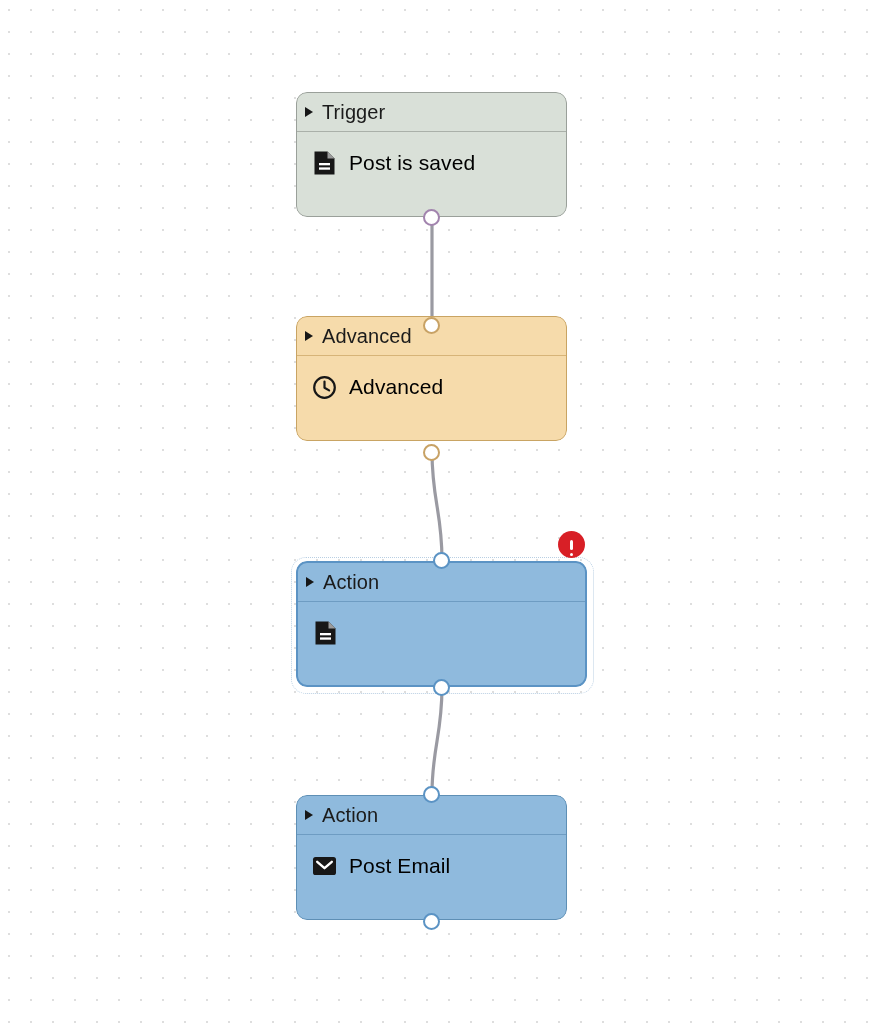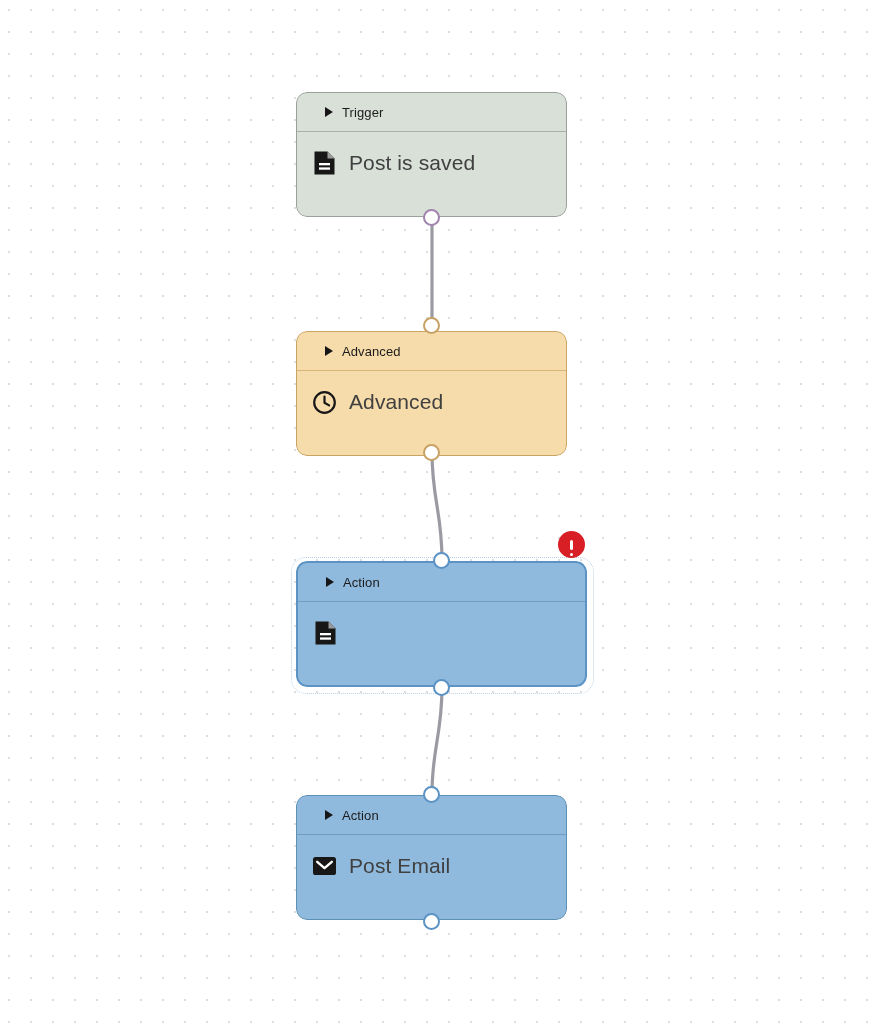--- a/index.html
+++ b/index.html
@@ -51,22 +51,22 @@
     border-radius: 11px;
     overflow: hidden;
     height: 100%;
     box-sizing: border-box;
   }
 
   .node-header {
     height: 38px;
     display: flex;
     align-items: center;
-    padding-left: 28px;
-    font-size: 13px;
+    padding-left: 8px;
+    font-size: 20px;
     color: #1b1b1b;
     letter-spacing: 0.1px;
   }
   .disclosure {
     width: 0; height: 0;
     border-left: 8px solid #161616;
     border-top: 5.5px solid transparent;
     border-bottom: 5.5px solid transparent;
     margin-right: 9px;
     flex: 0 0 auto;
@@ -86,21 +86,21 @@
     width: 26px;
     height: 26px;
     flex: 0 0 auto;
     margin-right: 12px;
     display: flex;
     align-items: center;
     justify-content: center;
   }
   .node-title {
     font-size: 21px;
-    color: #404040;
+    color: #000000;
     letter-spacing: 0.1px;
     white-space: nowrap;
   }
 
   
   .n-trigger  .node-inner { background: #d9e0d8; border: 1px solid #9aa09a; }
   .n-trigger  .node-divider { background: #aab0a9; }
 
   .n-advanced .node-inner { background: #f6dbab; border: 1px solid #c9a463; }
   .n-advanced .node-divider { background: #d7b478; }
@@ -188,21 +188,21 @@
             <rect x="6" y="17.4" width="11" height="2.3" fill="#ffffff"></rect>
           </svg>
         </span>
         <span class="node-title">Post is saved</span>
       </div>
     </div>
 
   </div>
   <div class="port port-trigger" style="left:423px; top:209px;"></div>
 
-  <div class="node n-advanced" style="left:296px; top:331px; width:271px; height:125px;">
+  <div class="node n-advanced" style="left:296px; top:316px; width:271px; height:125px;">
     <div class="node-inner">
       <div class="node-header">
         <span class="disclosure"></span>
         <span>Advanced</span>
       </div>
       <div class="node-divider"></div>
       <div class="node-body">
         <span class="node-icon">
           <svg width="25" height="25" viewBox="0 0 25 25" aria-hidden="true">
             <circle cx="12.5" cy="12.5" r="10.3" fill="none" stroke="#171717" stroke-width="2.2"></circle>

